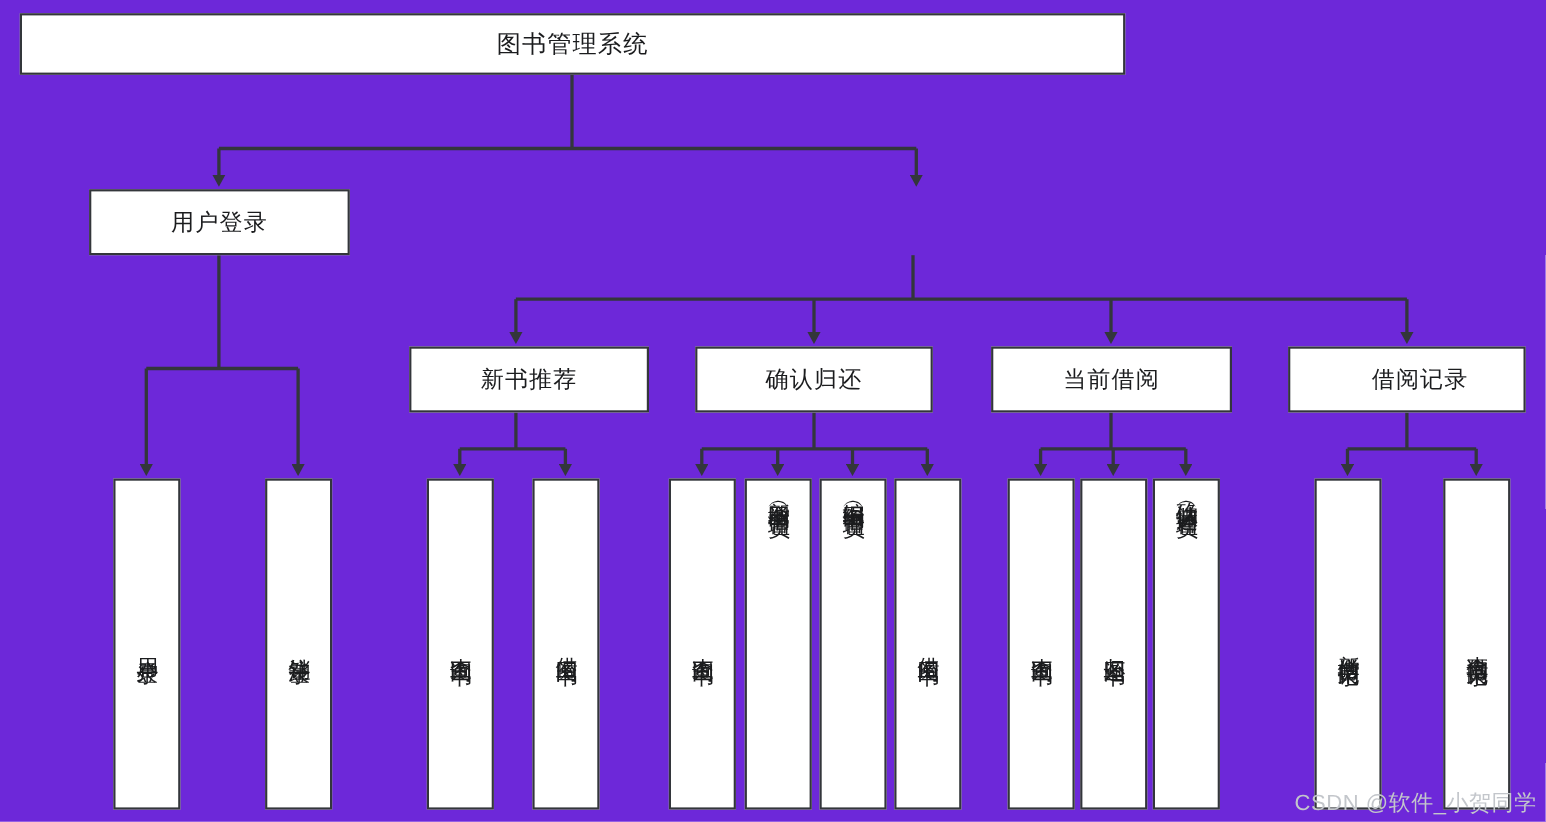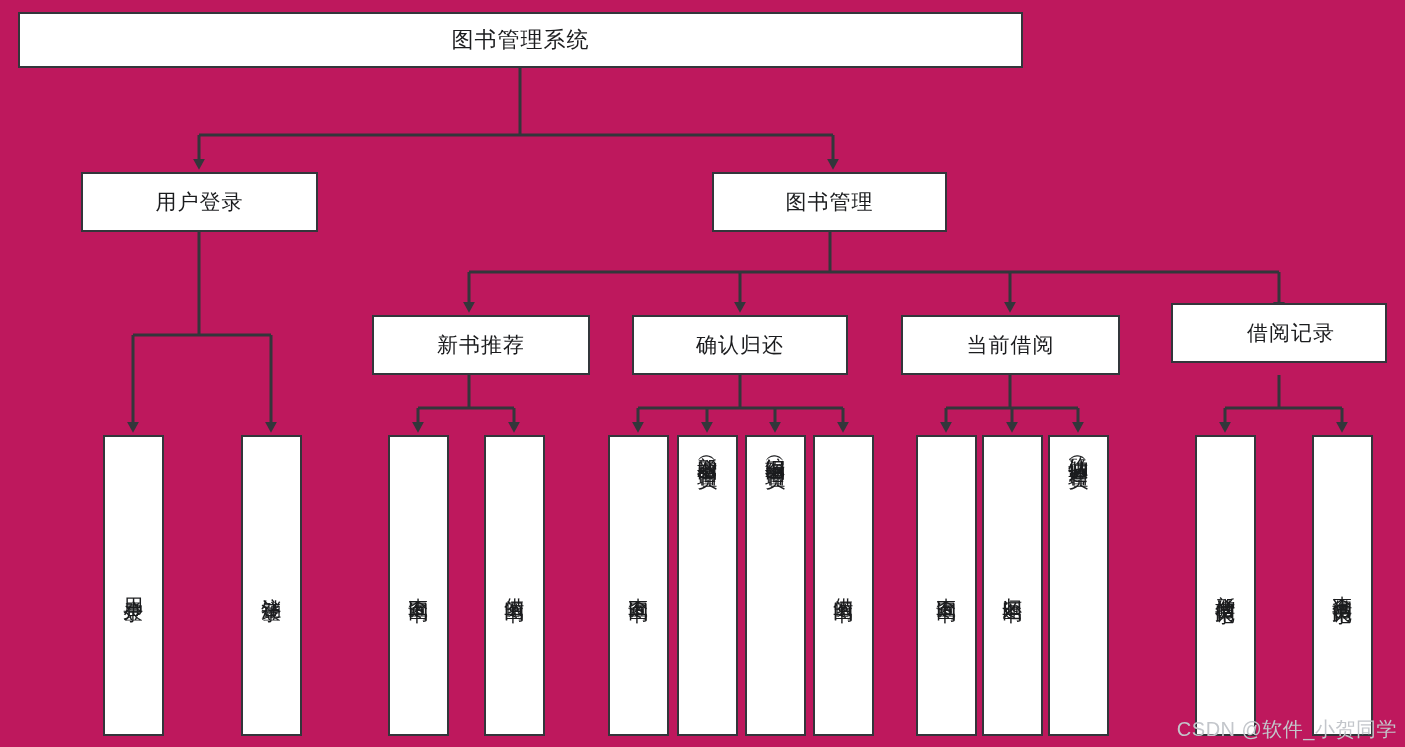--- a/index.html
+++ b/index.html
@@ -1,18 +1,18 @@
 <!DOCTYPE html>
 <html><head>
 <meta charset="utf-8">
 <style>
   html,body{margin:0;padding:0;background:#ffffff;}
   body{width:1405px;height:747px;overflow:hidden;
        font-family:"Liberation Sans","DejaVu Sans",sans-serif;}
-  #stage{position:relative;width:1405px;height:747px;background:#be185d;}
+  #stage{position:relative;width:1405px;height:747px;background:#6d28d9;}
   svg#wires{position:absolute;left:0;top:0;width:1405px;height:747px;}
   .node{position:absolute;box-sizing:border-box;background:#ffffff;
         border:2.5px solid #33363b;display:flex;align-items:center;
         justify-content:center;color:#1b1c1e;}
   .node.h{font-size:21px;letter-spacing:1px;}
   .node.root{font-size:22px;letter-spacing:1px;}
   .leaf{position:absolute;box-sizing:border-box;background:#ffffff;
         border:2.5px solid #33363b;display:flex;justify-content:center;
         align-items:flex-start;overflow:hidden;}
   .vtext{writing-mode:vertical-rl;text-orientation:upright;
@@ -78,34 +78,31 @@
     </g>
   </svg>
 
   <div class="node root" style="left:18px;top:12px;width:1005px;height:56px;">
     <span>图书管理系统</span>
   </div>
 
   <div class="node h" style="left:81px;top:172px;width:237px;height:60px;">
     <span>用户登录</span>
   </div>
-  <div class="node h" style="left:712px;top:172px;width:235px;height:60px;">
-    <span>图书管理</span>
-  </div>
 
   <div class="node h" style="left:372px;top:315px;width:218px;height:60px;">
     <span>新书推荐</span>
   </div>
   <div class="node h" style="left:632px;top:315px;width:216px;height:60px;">
     <span>确认归还</span>
   </div>
   <div class="node h" style="left:901px;top:315px;width:219px;height:60px;">
     <span>当前借阅</span>
   </div>
-  <div class="node h" style="left:1171px;top:303px;width:216px;height:60px;padding-left:24px;">
+  <div class="node h" style="left:1171px;top:315px;width:216px;height:60px;padding-left:24px;">
     <span>借阅记录</span>
   </div>
 
   <div class="leaf mid" style="left:103px;top:435px;width:61px;height:301px;">
     <span class="vtext">用户登录</span>
   </div>
   <div class="leaf mid" style="left:241px;top:435px;width:61px;height:301px;">
     <span class="vtext">注销登录</span>
   </div>
 

